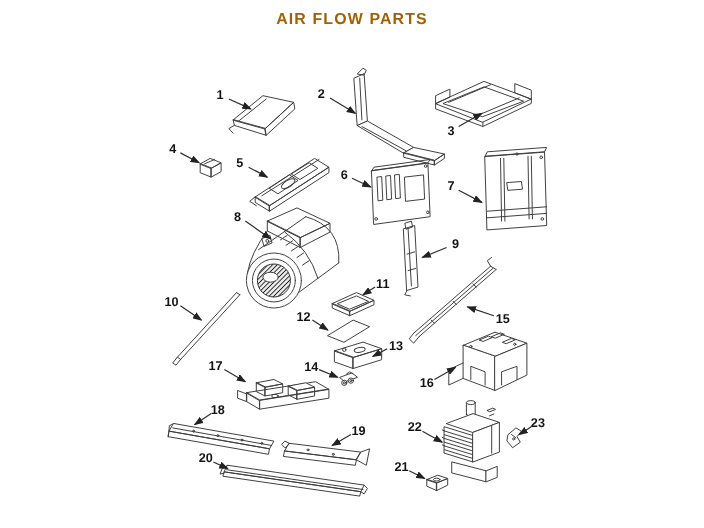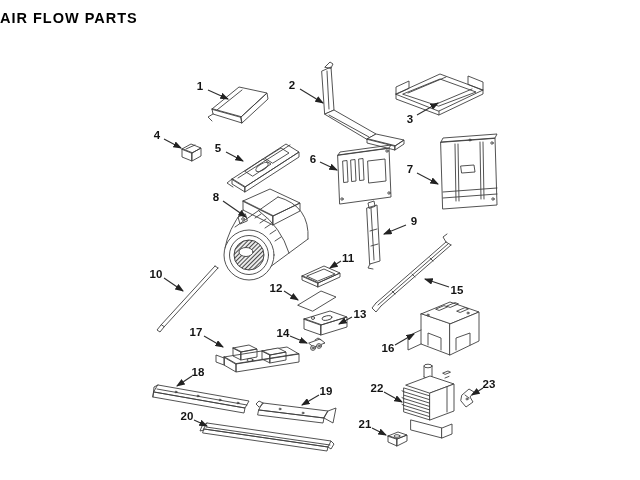--- a/index.html
+++ b/index.html
@@ -1,19 +1,19 @@
 <!DOCTYPE html>
 <html><head>
 <meta charset="utf-8">
 <style>
   html,body{margin:0;padding:0;background:#fff;}
   body{width:640px;height:480px;position:relative;overflow:hidden;
        font-family:"Liberation Sans",sans-serif;}
-  .title{position:absolute;top:10px;left:0;width:640px;
-         font-size:14.5px;font-weight:bold;letter-spacing:1px;color:#000000;margin:0;}
+  .title{position:absolute;top:10px;left:0;width:640px;text-align:center;
+         font-size:14.5px;font-weight:bold;letter-spacing:1px;color:#a16207;margin:0;}
   svg{position:absolute;left:0;top:0;}
   .ln{stroke:#3f3f3f;fill:none;stroke-width:.9;stroke-linejoin:round;stroke-linecap:round;}
   .wh{fill:#ffffff;}
   .callout text{font:bold 11.5px "Liberation Sans",sans-serif;fill:#141414;text-anchor:middle;}
   .callout line{stroke:#2e2e2e;stroke-width:1.1;marker-end:url(#ah);}
 </style>
 </head>
 <body>
 
 <h1 class="title">AIR FLOW PARTS</h1>

